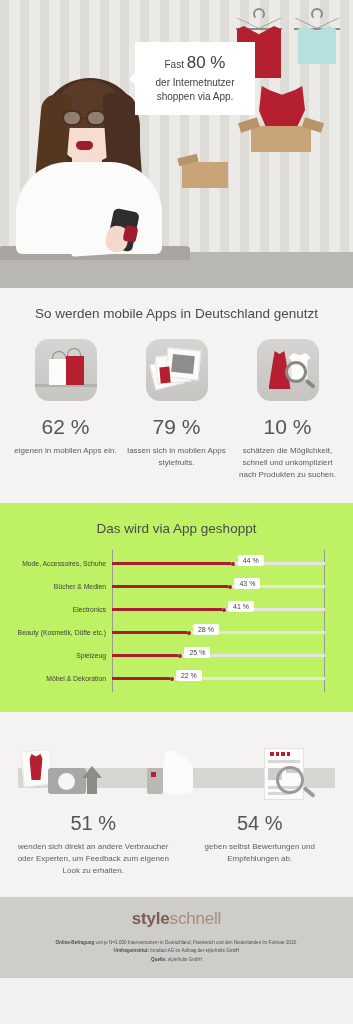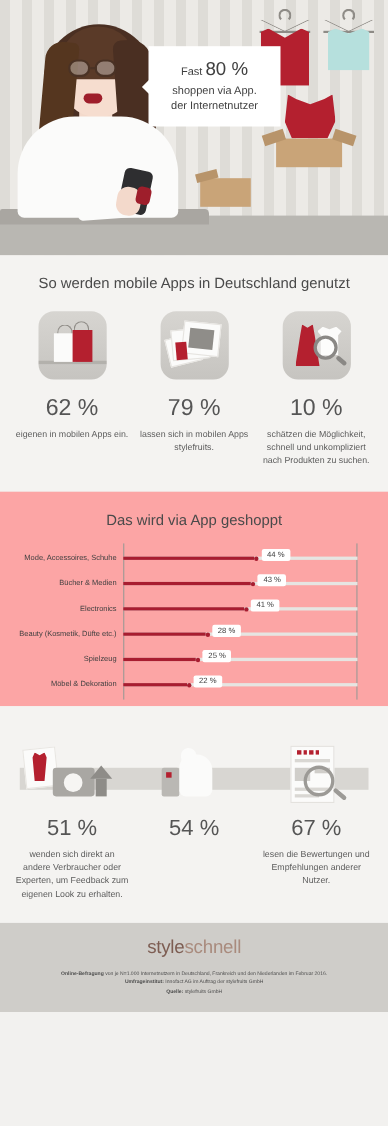--- a/index.html
+++ b/index.html
@@ -14,21 +14,21 @@
   
   .sec-header {
     background: #cfcdc9;
     height: 58px;
     display: flex; align-items: center; justify-content: center;
   }
   .title {
     font-size: 18px; color: #4a4a4a; letter-spacing: .2px;
   }
   .hero {
-    position: relative; height: 232px; overflow: hidden;
+    position: relative; height: 288px; overflow: hidden;
     background: #e3e2de;
   }
   .stripes {
     position: absolute; inset: 0;
     background: repeating-linear-gradient(90deg,
       #dedcd7 0px, #dedcd7 9px, #eceae6 9px, #eceae6 20px);
   }
   .floor {
     position: absolute; left: 0; right: 0; bottom: 0; height: 36px;
     background: #b9b7b2;
@@ -177,21 +177,21 @@
     position: absolute; left: 32px; top: 14px; width: 22px; height: 26px; background: #fbfbfa;
     clip-path: polygon(22% 0, 50% 9%, 78% 0, 100% 16%, 86% 30%, 86% 100%, 14% 100%, 14% 30%, 0 16%);
   }
   .lens {
     position: absolute; width: 22px; height: 22px; border: 3px solid #8a8885;
     border-radius: 50%; background: rgba(255,255,255,.45);
   }
   .lens-h { position: absolute; width: 11px; height: 3.5px; background: #8a8885; border-radius: 2px; }
 
   
-  .sec3 { background: #fca5a5; padding: 18px 0 8px; }
+  .sec3 { background: #bef264; padding: 18px 0 22px; }
   .chart { margin-top: 16px; position: relative; padding-left: 8px; }
   .axis-left { position: absolute; left: 112px; top: -2px; bottom: -2px; width: 1px; background: #9b9995; }
   .axis-right { position: absolute; left: 324px; top: -2px; bottom: -2px; width: 1px; background: #9b9995; }
   .row { display: flex; align-items: center; height: 23px; }
   .row-label {
     width: 104px; text-align: right; font-size: 6.8px; color: #3f3f3f; padding-right: 6px;
   }
   .track { position: relative; flex: 1; margin-right: 28px; height: 3px; background: #e6e5e2; }
   .bar { position: absolute; left: 0; top: 0; height: 3px; background: #a81d30; }
   .dot {
@@ -237,21 +237,21 @@
   .star { width: 3.5px; height: 3.5px; background: #b4202f; }
   .doc-lens { position: absolute; left: 44px; top: 22px; width: 28px; height: 28px; border: 3px solid #9c9a96; border-radius: 50%; }
   .doc-lens-h { position: absolute; left: 70px; top: 46px; width: 14px; height: 4px; background: #9c9a96; border-radius: 2px; transform: rotate(40deg); }
 
   .cols4 { display: flex; margin-top: 2px; }
   .pct4 { font-size: 20px; color: #555; margin-bottom: 6px; }
 
   
   .footer { background: #cfcdc9; padding: 12px 10px 14px; text-align: center; }
   .logo { font-size: 17px; letter-spacing: -.2px; margin-bottom: 10px; }
-  .logo .s { font-weight: normal; color: #7d5d52; }
+  .logo .s { font-weight: bold; color: #7d5d52; }
   .logo .f { color: #a98b7d; }
   .fine { font-size: 4.6px; color: #4d4d4d; line-height: 1.85; }
   .fine b { font-weight: bold; }
 </style>
 </head>
 <body>
 
 <div class="page">
 
 
@@ -294,22 +294,22 @@
       <div class="w-arm"></div>
       <div class="w-phone"></div>
       <div class="w-hand"></div>
       <div class="w-nails"></div>
     </div>
 
     <div class="bubble">
       <div>
         <span>Fast </span><span class="big">80 %</span>
       </div>
+      <div>der Internetnutzer</div>
       <div>shoppen via App.</div>
-      <div>der Internetnutzer</div>
     </div>
   </div>
 
   <div class="sec2">
     <div class="sec-title">So werden mobile Apps in Deutschland genutzt</div>
     <div class="cols">
 
       <div class="col">
         <div class="appicon">
           <div class="bag-shelf"></div>
@@ -453,24 +453,21 @@
       </div>
     </div>
 
     <div class="cols4">
       <div class="col">
         <div class="pct4">51 %</div>
         <div class="cap">wenden sich direkt an andere Verbraucher oder Experten, um Feedback zum eigenen Look zu erhalten.</div>
       </div>
       <div class="col">
         <div class="pct4">54 %</div>
-      </div>
-      <div class="col">
-        <div class="pct4">67 %</div>
-        <div class="cap">lesen die Bewertungen und Empfehlungen anderer Nutzer.</div>
+        <div class="cap">geben selbst Bewertungen und Empfehlungen ab.</div>
       </div>
     </div>
   </div>
 
   <div class="footer">
     <div class="logo">
       <span class="s">style</span><span class="f">schnell</span>
     </div>
     <div class="fine">
       <div>

